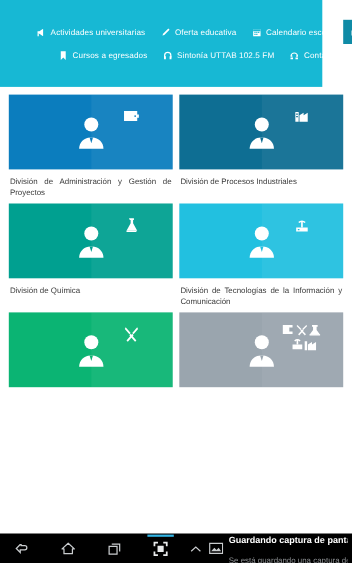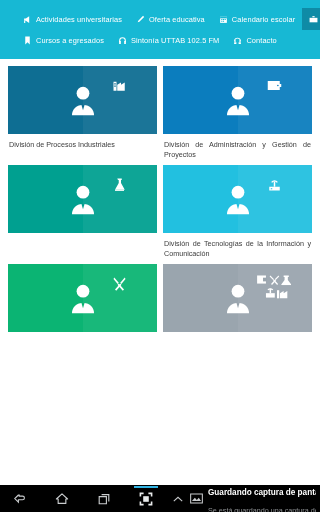--- a/index.html
+++ b/index.html
@@ -7,30 +7,30 @@
     width: 320px; height: 512px;
     font-family: "Liberation Sans", sans-serif;
     background: #ffffff;
     overflow: hidden;
   }
   #app { position: relative; width: 320px; height: 512px; background:#fff; }
 
   
   .header {
     background: #17b8d4;
-    padding: 8px;
-    width: 320px;
+    padding: 18px;
+    width: 293px;
   }
   .navrow {
     display: flex;
     align-items: center;
     height: 22px;
     padding-left: 8px;
   }
-  .navrow.row2 { height: 21px; }
+  .navrow.row2 { height: 21px; margin-left: 20px; }
   .navitem {
     display: flex;
     align-items: center;
     height: 22px;
     padding: 0 7px;
     color: #ffffff;
     font-size: 7.4px;
     letter-spacing: 0.1px;
     white-space: nowrap;
     cursor: pointer;
@@ -239,20 +239,41 @@
         </span>
         <span>Contacto</span>
       </div>
 
     </div>
   </div>
 
   <div class="grid">
 
     <div class="card">
+      <div class="thumb" id="thumb0" style="background: rgb(11, 125, 190);">
+        <div class="sheen"></div>
+        <div class="person">
+          <svg viewBox="0 0 40 40">
+              <circle cx="20" cy="12" r="7.5"></circle>
+              <path d="M7 38c0-6.6 5.2-12 12-12h2c6.8 0 12 5.4 12 12z"></path>
+              <path d="M18.2 26h3.6l-1.8 6z" fill="#0b7dbe"></path>
+            </svg>
+        </div>
+        <div class="badge">
+          <svg viewBox="0 0 20 20">
+              <path d="M1 4h16v12H1z"></path>
+              <path d="M12 8h7v4h-7z"></path>
+              <circle cx="14.5" cy="10" r="1.1" fill="#0b7dbe"></circle>
+            </svg>
+        </div>
+      </div>
+      <div class="cardlabel">División de Administración y Gestión de Proyectos</div>
+    </div>
+
+    <div class="card">
       <div class="thumb" id="thumb1" style="background: rgb(14, 110, 147);">
         <div class="sheen"></div>
         <div class="person">
           <svg viewBox="0 0 40 40">
               <circle cx="20" cy="12" r="7.5"></circle>
               <path d="M7 38c0-6.6 5.2-12 12-12h2c6.8 0 12 5.4 12 12z"></path>
               <path d="M18.2 26h3.6l-1.8 6z" fill="#0e6e93"></path>
             </svg>
         </div>
         <div class="badge">
@@ -260,57 +281,37 @@
               <path d="M2 5h4v12H2z"></path>
               <path d="M7 9l5-3v3l5-3v11H7z"></path>
               <path d="M3 7h2v1.5H3zM3 10h2v1.5H3z" fill="#0e6e93"></path>
             </svg>
         </div>
       </div>
       <div class="cardlabel">División de Procesos Industriales</div>
     </div>
 
     <div class="card">
-      <div class="thumb" id="thumb0" style="background: rgb(11, 125, 190);">
-        <div class="sheen"></div>
-        <div class="person">
-          <svg viewBox="0 0 40 40">
-              <circle cx="20" cy="12" r="7.5"></circle>
-              <path d="M7 38c0-6.6 5.2-12 12-12h2c6.8 0 12 5.4 12 12z"></path>
-              <path d="M18.2 26h3.6l-1.8 6z" fill="#0b7dbe"></path>
-            </svg>
-        </div>
-        <div class="badge">
-          <svg viewBox="0 0 20 20">
-              <path d="M1 4h16v12H1z"></path>
-              <path d="M12 8h7v4h-7z"></path>
-              <circle cx="14.5" cy="10" r="1.1" fill="#0b7dbe"></circle>
-            </svg>
-        </div>
-      </div>
-      <div class="cardlabel">División de Administración y Gestión de Proyectos</div>
-    </div>
-
-    <div class="card">
       <div class="thumb" id="thumb2" style="background: rgb(0, 160, 144);">
         <div class="sheen"></div>
         <div class="person">
           <svg viewBox="0 0 40 40">
               <circle cx="20" cy="12" r="7.5"></circle>
               <path d="M7 38c0-6.6 5.2-12 12-12h2c6.8 0 12 5.4 12 12z"></path>
               <path d="M18.2 26h3.6l-1.8 6z" fill="#00a090"></path>
             </svg>
         </div>
         <div class="badge">
           <svg viewBox="0 0 20 20">
               <path d="M7 2h6v2h-1v4l5 9H4l5-9V4H8z"></path>
               <path d="M4 17h12v1.5H4z"></path>
             </svg>
         </div>
       </div>
+      <div class="cardlabel">División de Química</div>
     </div>
 
     <div class="card">
       <div class="thumb" id="thumb3" style="background: rgb(34, 192, 224);">
         <div class="sheen"></div>
         <div class="person">
           <svg viewBox="0 0 40 40">
               <circle cx="20" cy="12" r="7.5"></circle>
               <path d="M7 38c0-6.6 5.2-12 12-12h2c6.8 0 12 5.4 12 12z"></path>
               <path d="M18.2 26h3.6l-1.8 6z" fill="#22c0e0"></path>

